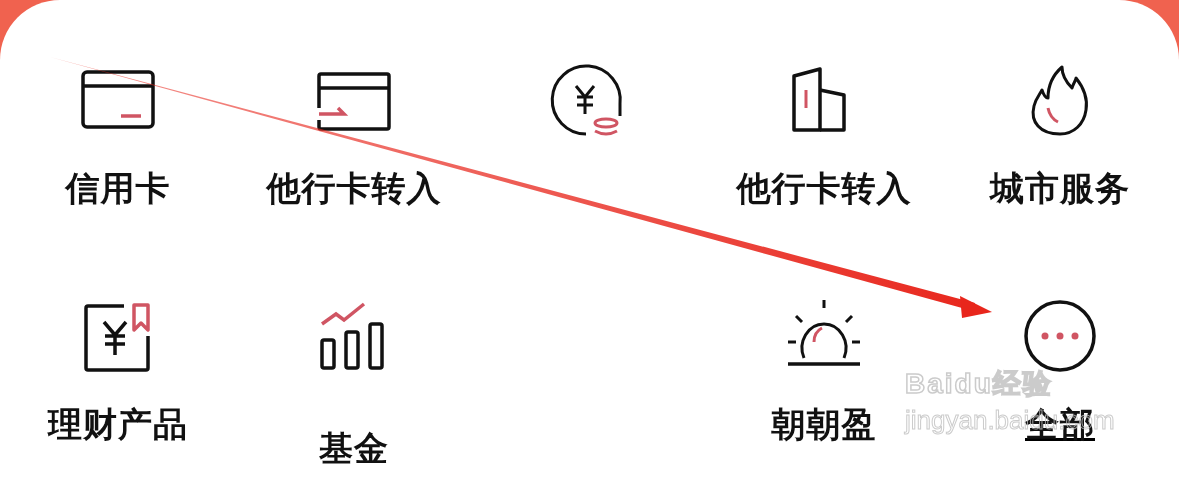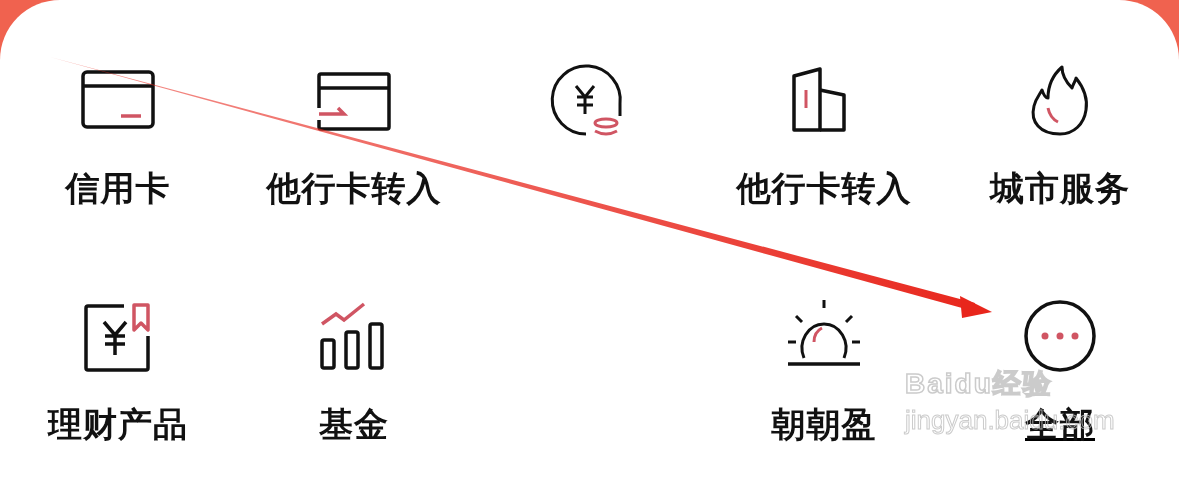--- a/index.html
+++ b/index.html
@@ -100,21 +100,21 @@
     <div class="icon">
       <svg viewBox="0 0 80 80">
         <path d="M46 6 H 10 Q 8 6 8 8 V 68 Q 8 70 10 70 H 68 Q 70 70 70 68 V 36" fill="none" stroke="#111" stroke-width="3.5"></path>
         <path d="M56 5 V 30 L 63 23 L 70 30 V 5 Z" fill="none" stroke="#d05563" stroke-width="3.5" stroke-linejoin="round"></path>
         <path d="M26 22 L 37 35 L 48 22 M 37 35 L 37 55 M 27 36 H 47 M 27 44 H 47" fill="none" stroke="#111" stroke-width="3.5"></path>
       </svg>
     </div>
     <div class="label">理财产品</div>
   </div>
 
-  <div class="item" style="left:254px; top:288px;">
+  <div class="item" style="left:254px; top:288px;gap:24px;">
     <div class="icon">
       <svg viewBox="0 0 80 80">
         <path d="M8 24 L 22 14 L 30 20 L 50 4" fill="none" stroke="#d05563" stroke-width="3.5"></path>
         <rect x="8" y="40" width="12" height="28" rx="2" fill="none" stroke="#111" stroke-width="3.5"></rect>
         <rect x="32" y="32" width="12" height="36" rx="2" fill="none" stroke="#111" stroke-width="3.5"></rect>
         <rect x="56" y="24" width="12" height="44" rx="2" fill="none" stroke="#111" stroke-width="3.5"></rect>
       </svg>
     </div>
     <div class="label">基金</div>
   </div>

